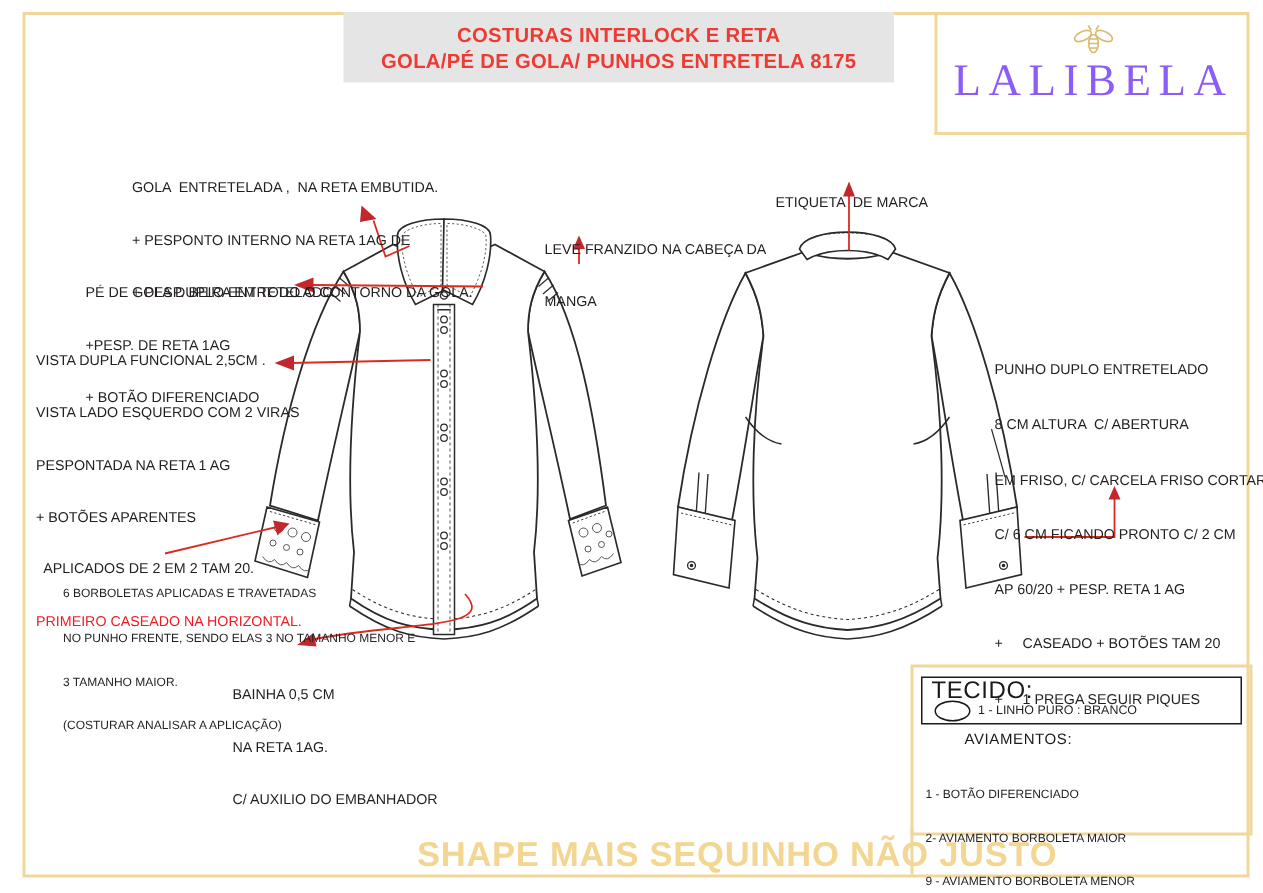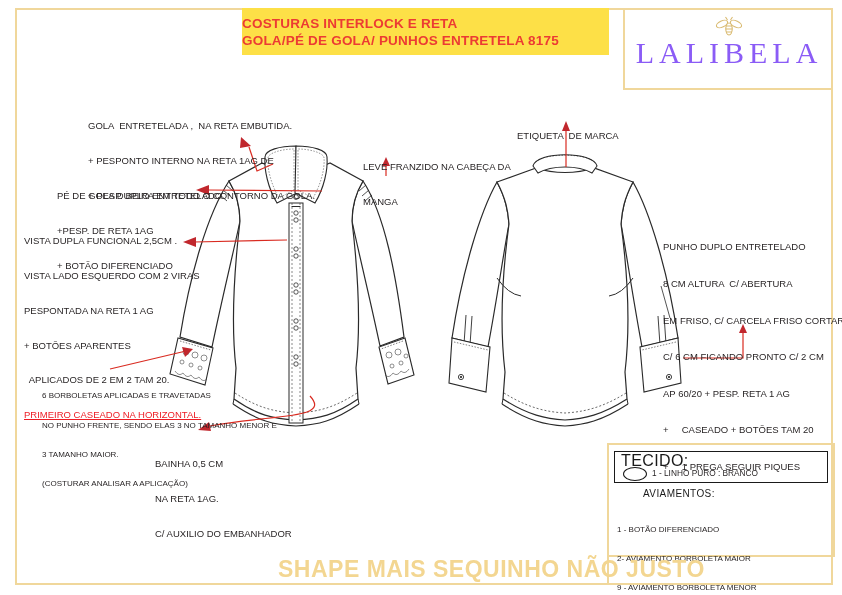--- a/index.html
+++ b/index.html
@@ -2,30 +2,30 @@
 <html><head>
 <meta charset="utf-8">
 <style>
   html,body{margin:0;padding:0;}
   body{background:#ffffff;font-family:"Liberation Sans",sans-serif;}
   #page{position:relative;width:842px;height:595px;background:#ffffff;overflow:hidden;}
   
   .frame{position:absolute;left:15px;top:8px;width:814px;height:573px;border:2px solid #F0D79B;}
   .gold-line{position:absolute;background:#F0D79B;}
   
-  .banner{position:absolute;left:242px;top:8px;width:367px;height:47px;background:#fde047;
-          display:flex;flex-direction:column;justify-content:center;align-items:flex-start;}
+  .banner{position:absolute;left:229px;top:8px;width:367px;height:47px;background:#e5e5e5;
+          display:flex;flex-direction:column;justify-content:center;align-items:center;}
   .banner div{color:#EC3B33;font-weight:bold;font-size:13.5px;line-height:17px;letter-spacing:.2px;white-space:pre;}
   
   .logo-box{position:absolute;left:623px;top:8px;width:208px;height:80px;border-left:2px solid #F0D79B;border-bottom:2px solid #F0D79B;text-align:center;}
   .brand-name{margin-top:2px;font-family:"Liberation Serif",serif;font-size:30px;color:#8b5cf6;letter-spacing:5px;}
   
   .note{position:absolute;color:#231F20;font-size:9.5px;line-height:11.6px;white-space:pre;}
   .note.small{font-size:8px;line-height:9.7px;margin-left:20px;}
-  .note .red{color:#ED1C24;text-decoration:underline;}
+  .note .red{color:#ED1C24;}
   .punho-note{line-height:12.2px;}
   
   .tecido-box{position:absolute;left:607px;top:443px;width:224px;height:110px;border:2px solid #F0D79B;}
   .tecido-inner{position:absolute;left:5px;top:6px;width:212px;height:30px;border:1px solid #1a1a1a;}
   .tecido-title{position:absolute;left:6px;top:0px;font-size:16px;color:#1a1a1a;letter-spacing:.4px;}
   .tecido-oval{position:absolute;left:8px;top:15px;width:22px;height:12px;border:1.2px solid #1a1a1a;border-radius:50%;}
   .tecido-item{position:absolute;left:37px;top:16px;font-size:8.3px;color:#231F20;white-space:pre;}
   .avia-title{position:absolute;left:14px;top:43px;font-size:10px;color:#1a1a1a;letter-spacing:.4px;margin-left:20px;}
   .avia-list{position:absolute;left:8px;top:60px;font-size:8px;line-height:9.8px;color:#231F20;white-space:pre;}
   

